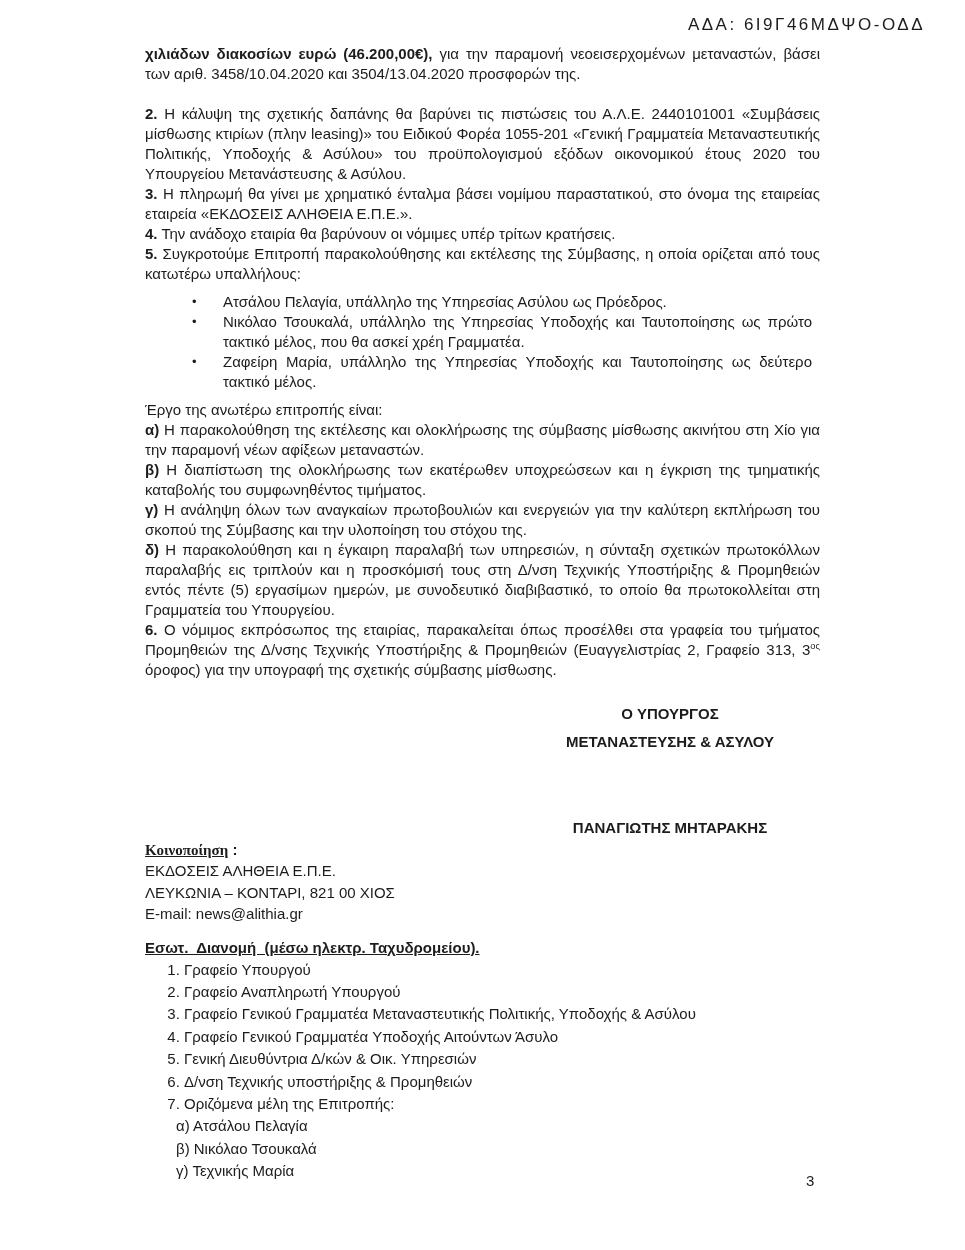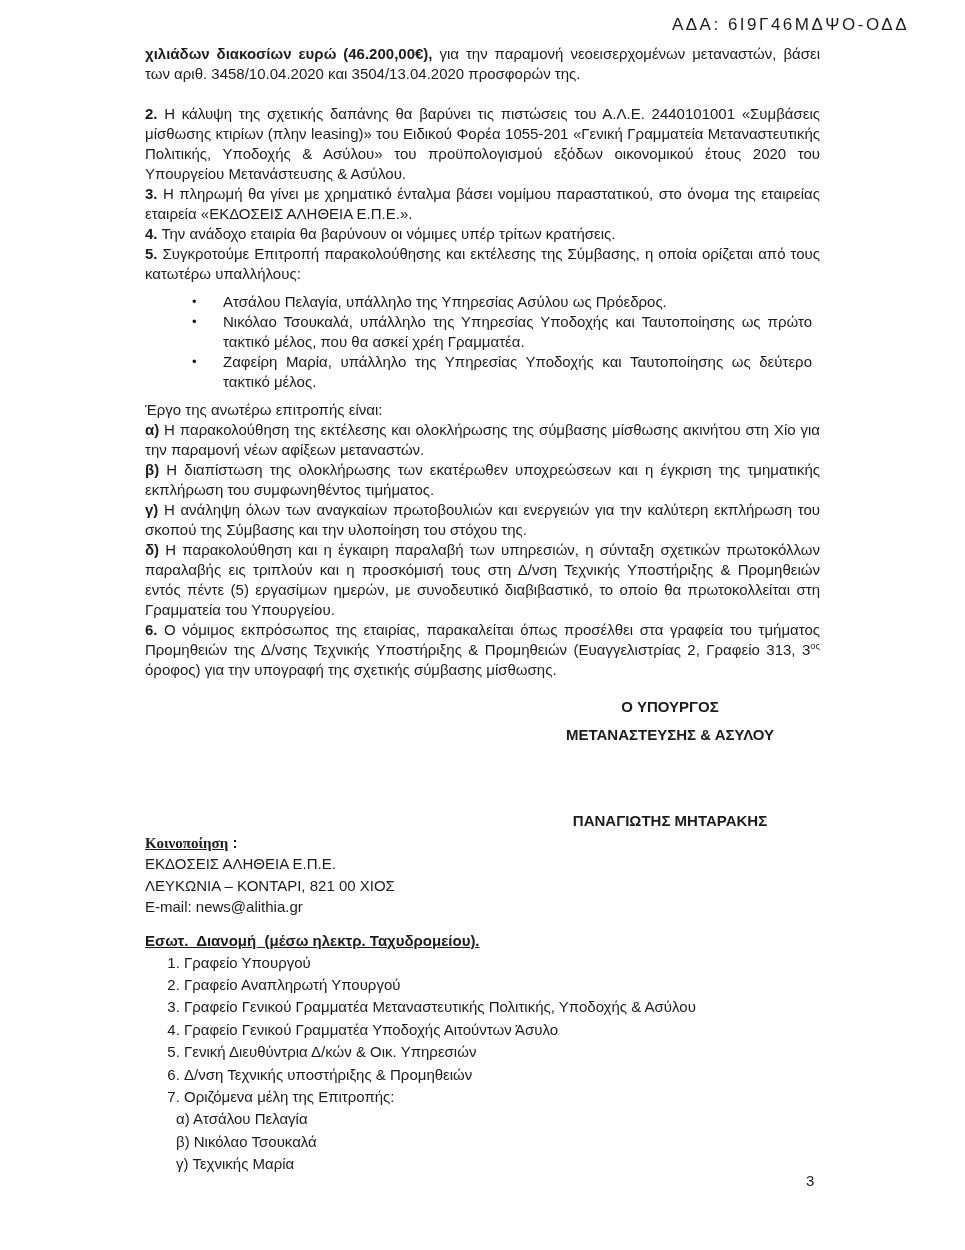--- a/index.html
+++ b/index.html
@@ -5,21 +5,21 @@
   html,body{margin:0;padding:0;background:#ffffff;}
   .page{
     position:relative;
     width:965px;height:1250px;
     background:#ffffff;
     font-family:"Liberation Sans","DejaVu Sans",sans-serif;
     color:#1c1c1c;
     overflow:hidden;
   }
   .ada{
-    position:absolute;top:15px;right:56px;
+    position:absolute;top:15px;right:40px;
     font-size:17px;letter-spacing:2.5px;
     color:#1c1c1c;white-space:nowrap;
   }
   .content{
     position:absolute;top:44px;left:145px;right:145px;
     font-size:15px;line-height:20px;
   }
   .par{margin:0;text-align:justify;}
   .par.gap-before{margin-top:20px;}
   sup{font-size:0.62em;line-height:0;}
@@ -31,21 +31,21 @@
     content:"\2022";
     position:absolute;left:-31px;top:0;
     font-size:13px;
   }
   .sig{
     margin-left:345px;      
     width:360px;
     text-align:center;
     font-weight:bold;
   }
-  .sig-line1{margin-top:17px;}
+  .sig-line1{margin-top:24px;}
   .sig-line2{margin-top:8px;}
   .sig-name{margin-top:66px;}
   .notif-heading{margin-top:2px;font-weight:bold;}
   .notif-heading .uline{text-decoration:underline;font-family:Liberation Serif, serif;}
   .notif-lines{line-height:21.5px;}
   .internal-heading{
     margin-top:13px;font-weight:bold;text-decoration:underline;
     white-space:pre-wrap;
   }
   ol.internal{
@@ -75,21 +75,21 @@
     <p class="par"><span style="font-weight: bold;">5.</span><span> Συγκροτούμε Επιτροπή παρακολούθησης και εκτέλεσης της Σύμβασης, η οποία ορίζεται από τους κατωτέρω υπαλλήλους:</span></p>
 
     <ul class="bullets">
         <li>Ατσάλου Πελαγία, υπάλληλο της Υπηρεσίας Ασύλου ως Πρόεδρος.</li>
         <li>Νικόλαο Τσουκαλά, υπάλληλο της Υπηρεσίας Υποδοχής και Ταυτοποίησης ως πρώτο τακτικό μέλος, που θα ασκεί χρέη Γραμματέα.</li>
         <li>Ζαφείρη Μαρία, υπάλληλο της Υπηρεσίας Υποδοχής και Ταυτοποίησης ως δεύτερο τακτικό μέλος.</li>
       </ul>
 
     <p class="par">Έργο της ανωτέρω επιτροπής είναι:</p>
     <p class="par"><span style="font-weight: bold;">α)</span><span> Η παρακολούθηση της εκτέλεσης και ολοκλήρωσης της σύμβασης μίσθωσης ακινήτου στη Χίο για την παραμονή νέων αφίξεων μεταναστών.</span></p>
-    <p class="par"><span style="font-weight: bold;">β)</span><span> Η διαπίστωση της ολοκλήρωσης των εκατέρωθεν υποχρεώσεων και η έγκριση της τμηματικής εκπλήρωση του συμφωνηθέντος τιμήματος.</span></p>
+    <p class="par"><span style="font-weight: bold;">β)</span><span> Η διαπίστωση της ολοκλήρωσης των εκατέρωθεν υποχρεώσεων και η έγκριση της τμηματικής καταβολής του συμφωνηθέντος τιμήματος.</span></p>
     <p class="par"><span style="font-weight: bold;">γ)</span><span> Η ανάληψη όλων των αναγκαίων πρωτοβουλιών και ενεργειών για την καλύτερη εκπλήρωση του σκοπού της Σύμβασης και την υλοποίηση του στόχου της.</span></p>
     <p class="par"><span style="font-weight: bold;">δ)</span><span> Η παρακολούθηση και η έγκαιρη παραλαβή των υπηρεσιών, η σύνταξη σχετικών πρωτοκόλλων παραλαβής εις τριπλούν και η προσκόμισή τους στη Δ/νση Τεχνικής Υποστήριξης &amp; Προμηθειών εντός πέντε (5) εργασίμων ημερών, με συνοδευτικό διαβιβαστικό, το οποίο θα πρωτοκολλείται στη Γραμματεία του Υπουργείου.</span></p>
     <p class="par"><span style="font-weight: bold;">6.</span><span> Ο νόμιμος εκπρόσωπος της εταιρίας, παρακαλείται όπως προσέλθει στα γραφεία του τμήματος Προμηθειών της Δ/νσης Τεχνικής Υποστήριξης &amp; Προμηθειών (Ευαγγελιστρίας 2, Γραφείο 313, 3</span><sup>ος</sup><span> όροφος) για την υπογραφή της σχετικής σύμβασης μίσθωσης.</span></p>
 
     <div class="sig">
       <div class="sig-line1">Ο ΥΠΟΥΡΓΟΣ</div>
       <div class="sig-line2">ΜΕΤΑΝΑΣΤΕΥΣΗΣ &amp; ΑΣΥΛΟΥ</div>
       <div class="sig-name">ΠΑΝΑΓΙΩΤΗΣ ΜΗΤΑΡΑΚΗΣ</div>
     </div>
 

